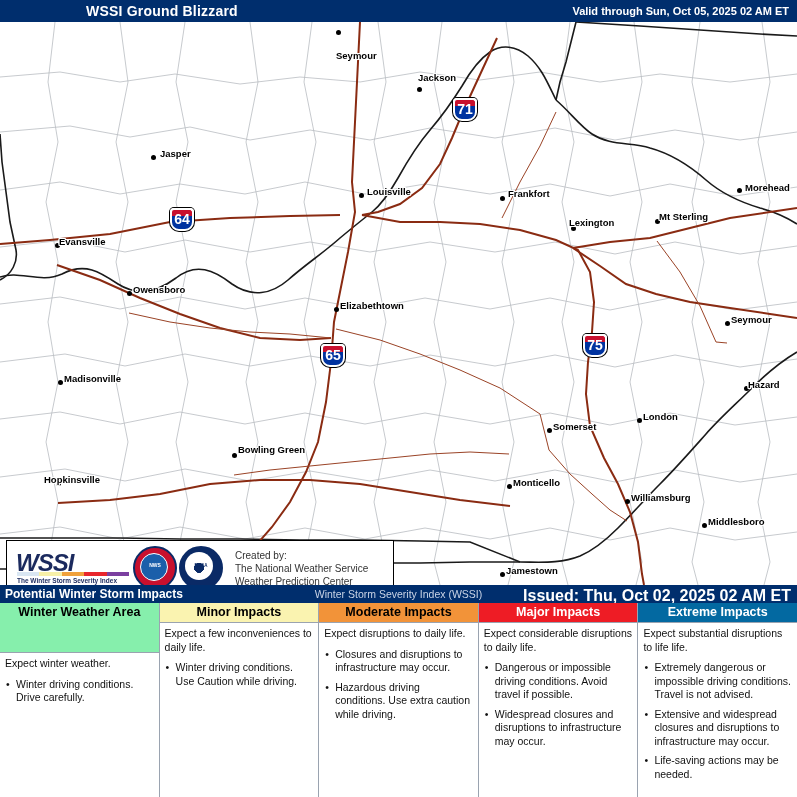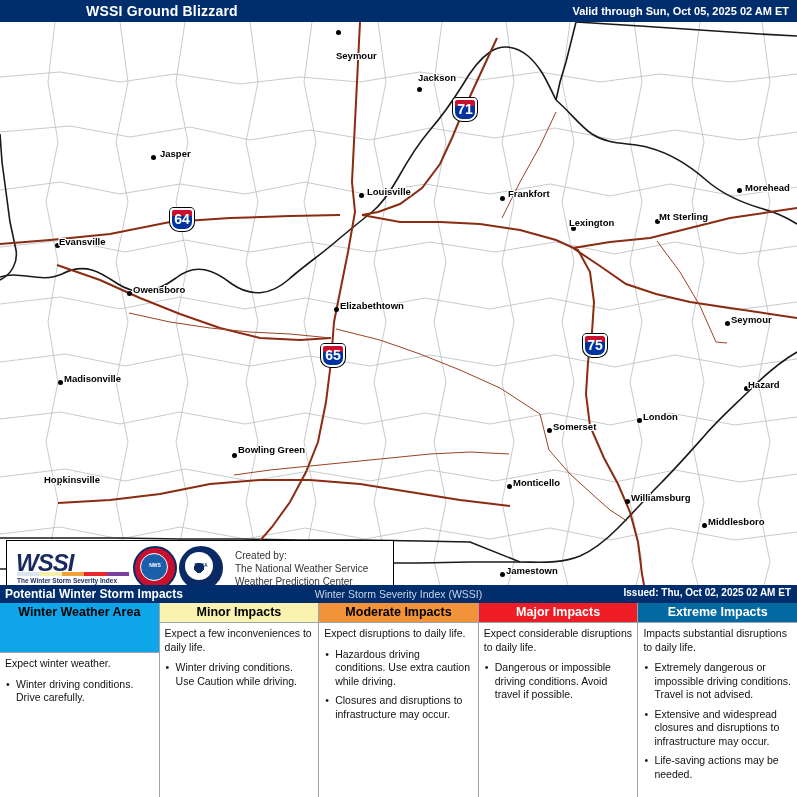--- a/index.html
+++ b/index.html
@@ -223,21 +223,21 @@
     position: absolute;
     left: 0; top: 3px;
     width: 797px;
     text-align: center;
     font-size: 10.5px;
     color: #c9d4e6;
   }
   .impactbar .right {
     position: absolute;
     right: 6px; top: 2px;
-    font-size: 10px;
+    font-size: 16px;
     font-weight: bold;
   }
 
   
   .legend {
     position: absolute;
     left: 0; top: 603px;
     width: 797px;
     height: 194px;
     display: flex;
@@ -276,21 +276,21 @@
   .legbody li {
     margin: 0 0 6px 0;
     position: relative;
   }
   .legbody li:before {
     content: "\2022";
     position: absolute;
     left: -10px;
     top: 0;
   }
-  .col-winter .legtitle { background: #0ea5e9; }
+  .col-winter .legtitle { background: #86efac; }
   .col-winter { background: #ffffff; }
   .col-minor .legtitle { background: #faf3b0; }
   .col-moderate .legtitle { background: #f29339; }
   .col-major .legtitle { background: #ee1c25; color:#ffffff; }
   .col-extreme .legtitle { background: #0369a1; color:#ffffff; }
 
   .col-winter .legtitle { line-height: 15px; height: 47px; padding-top: 2px; white-space: normal; }
   .col-minor .legtitle, .col-moderate .legtitle,
   .col-major .legtitle, .col-extreme .legtitle { height: 19px; }
 </style>
@@ -516,40 +516,41 @@
           <li>Winter driving conditions. Use Caution while driving.</li>
         </ul>
       </div>
     </div>
 
     <div class="legcol col-moderate">
       <div class="legtitle">Moderate Impacts</div>
       <div class="legbody">
         <p>Expect disruptions to daily life.</p>
         <ul>
+          <li>Closures and disruptions to infrastructure may occur.</li>
           <li>Hazardous driving conditions. Use extra caution while driving.</li>
-          <li>Closures and disruptions to infrastructure may occur.</li>
         </ul>
       </div>
     </div>
 
     <div class="legcol col-major">
       <div class="legtitle">Major Impacts</div>
       <div class="legbody">
         <p>Expect considerable disruptions to daily life.</p>
         <ul>
           <li>Dangerous or impossible driving conditions. Avoid travel if possible.</li>
+          <li>Widespread closures and disruptions to infrastructure may occur.</li>
         </ul>
       </div>
     </div>
 
     <div class="legcol col-extreme">
       <div class="legtitle">Extreme Impacts</div>
       <div class="legbody">
-        <p>Impacts substantial disruptions to daily life.</p>
+        <p>Expect substantial disruptions to life life.</p>
         <ul>
           <li>Extremely dangerous or impossible driving conditions. Travel is not advised.</li>
           <li>Extensive and widespread closures and disruptions to infrastructure may occur.</li>
           <li>Life-saving actions may be needed.</li>
         </ul>
       </div>
     </div>
 
   </div>
 </div>

